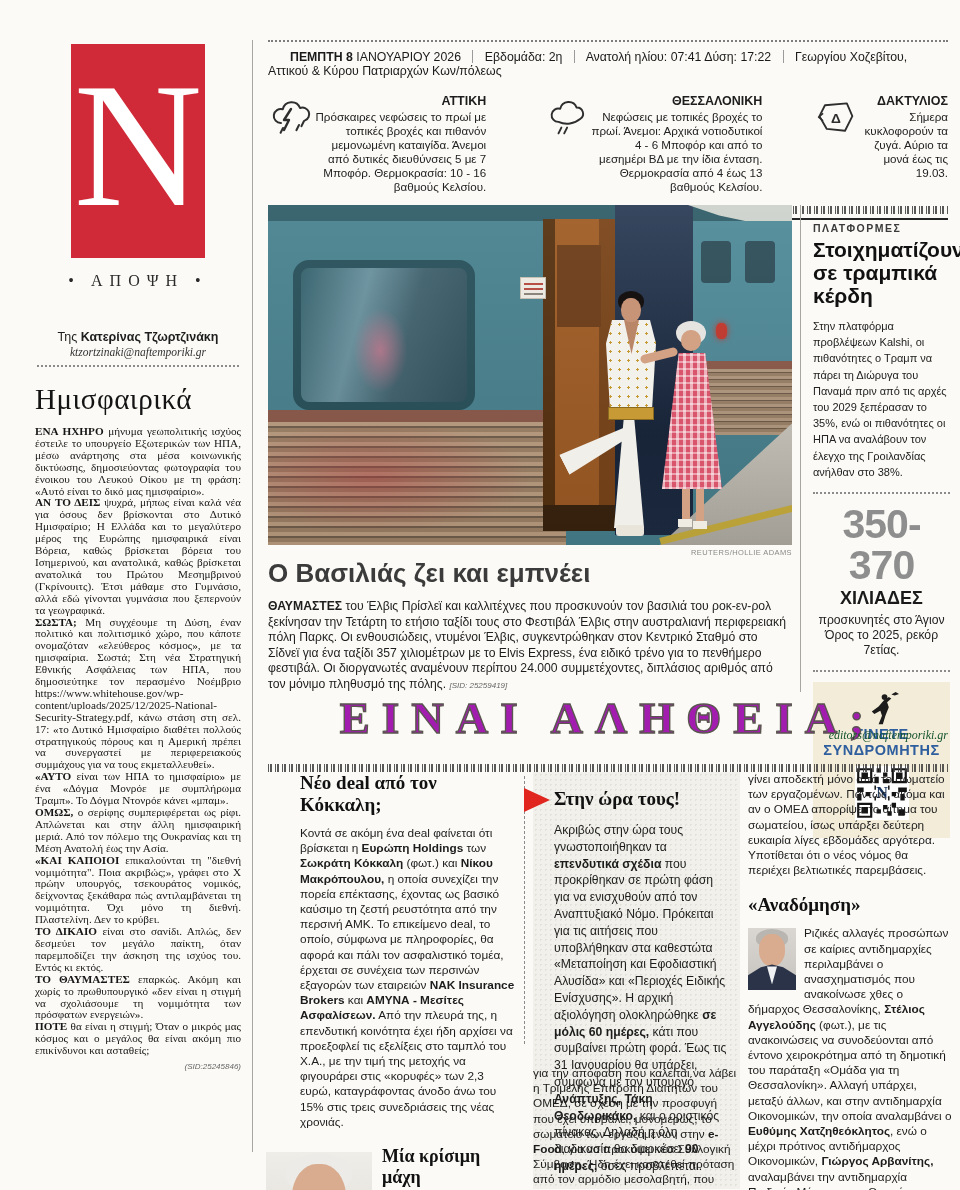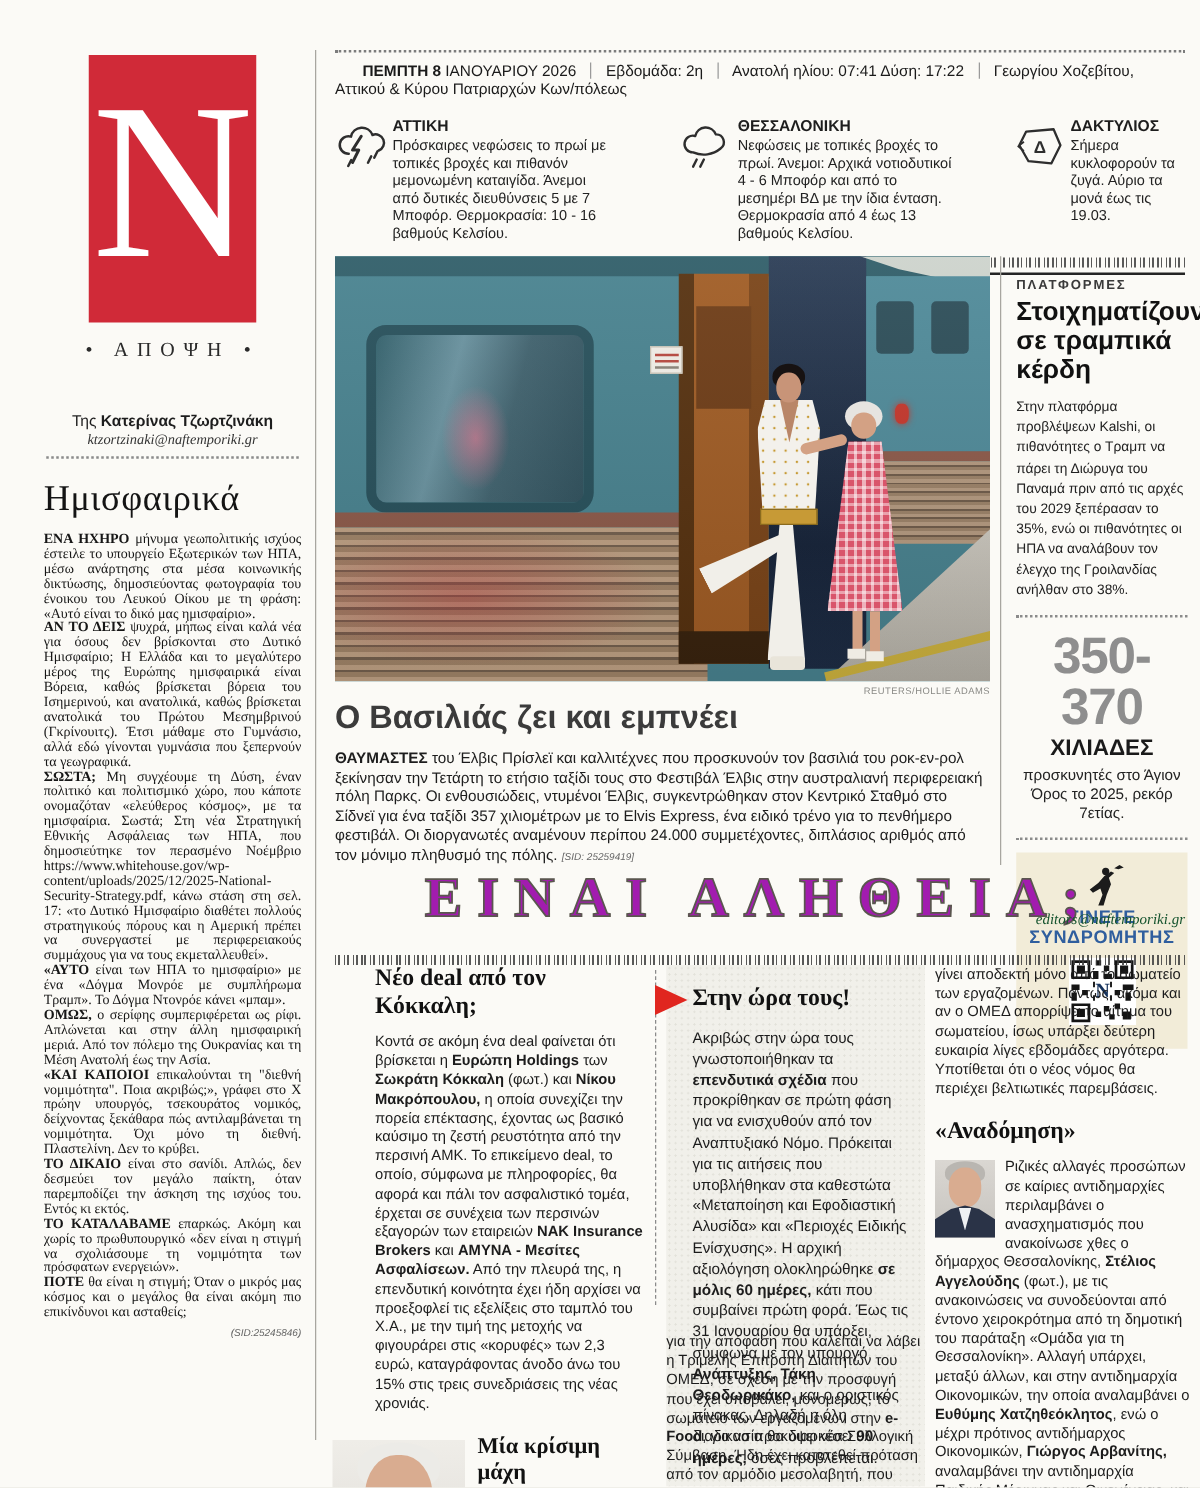--- a/index.html
+++ b/index.html
@@ -29,21 +29,21 @@
   .op-sid{margin-top:5px;text-align:right;font-style:italic;font-size:8px;color:#666;}
 
   .vrule-main{position:absolute;left:252px;top:40px;height:1112px;border-left:1px solid #a8a6a0;}
 
   
   .topbar{position:absolute;left:268px;top:40px;width:680px;}
   .dotted-top{border-top:2px dotted #7c7c7c;}
   .dateline{padding:8px 0 7px;font-size:12.3px;color:#1a1a1a;border-bottom:1px solid transparent;}
   .d-bold{font-weight:bold;padding-left:22px;}
   .dsep{display:inline-block;width:0;height:13px;border-left:1px solid #9a9a9a;margin:0 8px;vertical-align:-2px;}
-  .weather{display:flex;margin-top:8px;}
+  .weather{display:flex;margin-top:8px;text-align:right;}
   .witem{display:flex;}
   .witem .wicon{width:46px;flex:none;margin-top:2px;}
   .witem .wtxt b{display:block;font-size:12.5px;margin-bottom:2px;}
   .witem .wtxt p{margin:0;font-size:11.6px;line-height:14px;color:#222;}
   .w1{width:222px;margin-right:58px;}
   .w2{width:222px;margin-right:48px;}
   .w3{width:140px;}
   .tickbar{height:8px;margin-top:12px;opacity:.85;
     background:repeating-linear-gradient(90deg,#3c3c3c 0,#3c3c3c 1px,transparent 1px,transparent 2.5px,#3c3c3c 2.5px,#3c3c3c 4px,transparent 4px,transparent 7px);}
   .thinrule{border-top:2.5px solid #242424;margin-top:4px;}
@@ -178,21 +178,21 @@
     <div class="dotline" data-name="dotted-divider"></div>
     <h1 class="op-head" data-name="opinion-headline">Ημισφαιρικά</h1>
     <div class="op-body" data-name="opinion-body">
       <p data-name="opinion-paragraph"><b>ΕΝΑ ΗΧΗΡΟ</b><span> μήνυμα γεωπολιτικής ισχύος έστειλε το υπουργείο Εξωτερικών των ΗΠΑ, μέσω ανάρτησης στα μέσα κοινωνικής δικτύωσης, δημοσιεύοντας φωτογραφία του ένοικου του Λευκού Οίκου με τη φράση: «Αυτό είναι το δικό μας ημισφαίριο».</span></p>
       <p data-name="opinion-paragraph"><b>ΑΝ ΤΟ ΔΕΙΣ</b><span> ψυχρά, μήπως είναι καλά νέα για όσους δεν βρίσκονται στο Δυτικό Ημισφαίριο; Η Ελλάδα και το μεγαλύτερο μέρος της Ευρώπης ημισφαιρικά είναι Βόρεια, καθώς βρίσκεται βόρεια του Ισημερινού, και ανατολικά, καθώς βρίσκεται ανατολικά του Πρώτου Μεσημβρινού (Γκρίνουιτς). Έτσι μάθαμε στο Γυμνάσιο, αλλά εδώ γίνονται γυμνάσια που ξεπερνούν τα γεωγραφικά.</span></p>
       <p data-name="opinion-paragraph"><b>ΣΩΣΤΑ;</b><span> Μη συγχέουμε τη Δύση, έναν πολιτικό και πολιτισμικό χώρο, που κάποτε ονομαζόταν «ελεύθερος κόσμος», με τα ημισφαίρια. Σωστά; Στη νέα Στρατηγική Εθνικής Ασφάλειας των ΗΠΑ, που δημοσιεύτηκε τον περασμένο Νοέμβριο https://www.whitehouse.gov/wp-content/uploads/2025/12/2025-National-Security-Strategy.pdf, κάνω στάση στη σελ. 17: «το Δυτικό Ημισφαίριο διαθέτει πολλούς στρατηγικούς πόρους και η Αμερική πρέπει να συνεργαστεί με περιφερειακούς συμμάχους για να τους εκμεταλλευθεί».</span></p>
       <p data-name="opinion-paragraph"><b>«ΑΥΤΟ</b><span> είναι των ΗΠΑ το ημισφαίριο» με ένα «Δόγμα Μονρόε με συμπλήρωμα Τραμπ». Το Δόγμα Ντονρόε κάνει «μπαμ».</span></p>
       <p data-name="opinion-paragraph"><b>ΟΜΩΣ,</b><span> ο σερίφης συμπεριφέρεται ως ρίφι. Απλώνεται και στην άλλη ημισφαιρική μεριά. Από τον πόλεμο της Ουκρανίας και τη Μέση Ανατολή έως την Ασία.</span></p>
       <p data-name="opinion-paragraph"><b>«ΚΑΙ ΚΑΠΟΙΟΙ</b><span> επικαλούνται τη "διεθνή νομιμότητα". Ποια ακριβώς;», γράφει στο Χ πρώην υπουργός, τσεκουράτος νομικός, δείχνοντας ξεκάθαρα πώς αντιλαμβάνεται τη νομιμότητα. Όχι μόνο τη διεθνή. Πλαστελίνη. Δεν το κρύβει.</span></p>
       <p data-name="opinion-paragraph"><b>ΤΟ ΔΙΚΑΙΟ</b><span> είναι στο σανίδι. Απλώς, δεν δεσμεύει τον μεγάλο παίκτη, όταν παρεμποδίζει την άσκηση της ισχύος του. Εντός κι εκτός.</span></p>
-      <p data-name="opinion-paragraph"><b>ΤΟ ΚΑΤΑΛΑΒΑΜΕ</b><span> επαρκώς. Ακόμη και χωρίς το πρωθυπουργικό «δεν είναι η στιγμή να σχολιάσουμε τη νομιμότητα των πρόσφατων ενεργειών».</span></p>
+      <p data-name="opinion-paragraph"><b>ΤΟ ΘΑΥΜΑΣΤΕΣ</b><span> επαρκώς. Ακόμη και χωρίς το πρωθυπουργικό «δεν είναι η στιγμή να σχολιάσουμε τη νομιμότητα των πρόσφατων ενεργειών».</span></p>
       <p data-name="opinion-paragraph"><b>ΠΟΤΕ</b><span> θα είναι η στιγμή; Όταν ο μικρός μας κόσμος και ο μεγάλος θα είναι ακόμη πιο επικίνδυνοι και ασταθείς;</span></p>
     </div>
     <div class="op-sid" data-name="opinion-sid">(SID:25245846)</div>
   </aside>
 
   <div class="vrule-main" data-name="vertical-rule"></div>
 
   <header class="topbar" data-name="top-bar">
     <div class="dotted-top" data-name="dotted-rule"></div>
     <div class="dateline" data-name="dateline">

